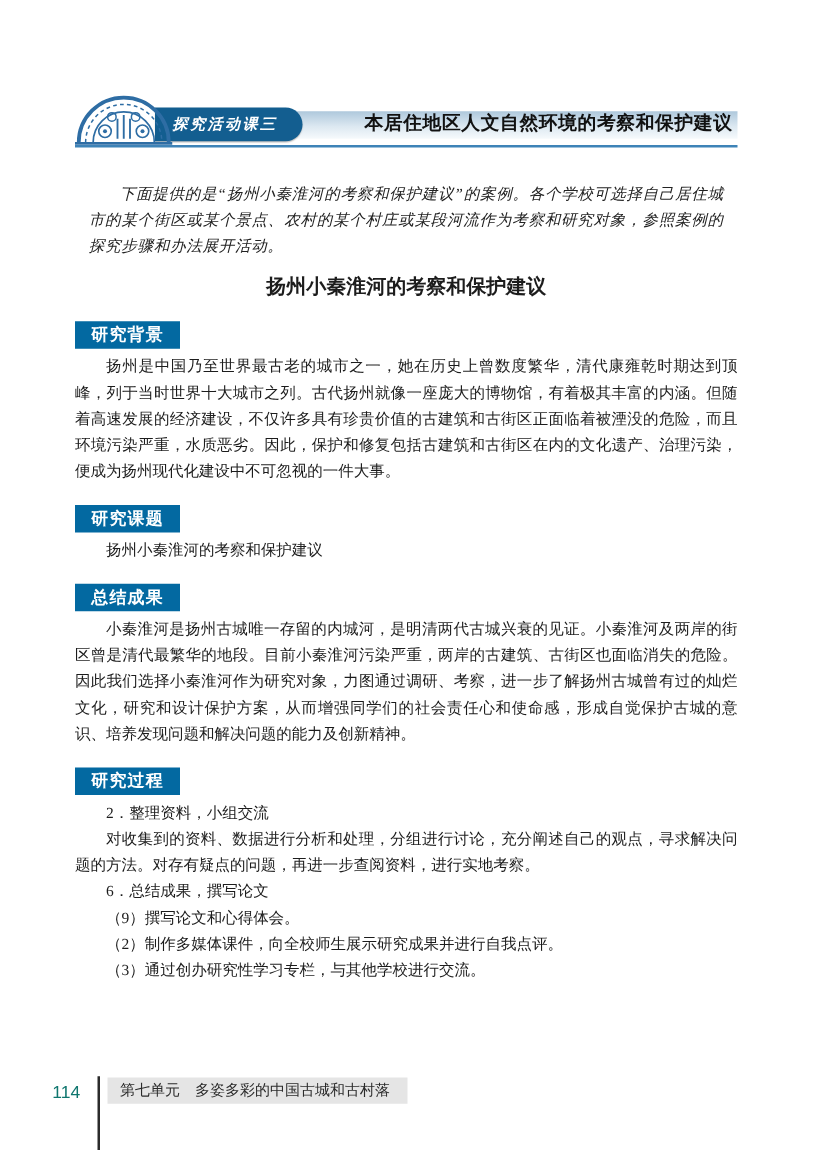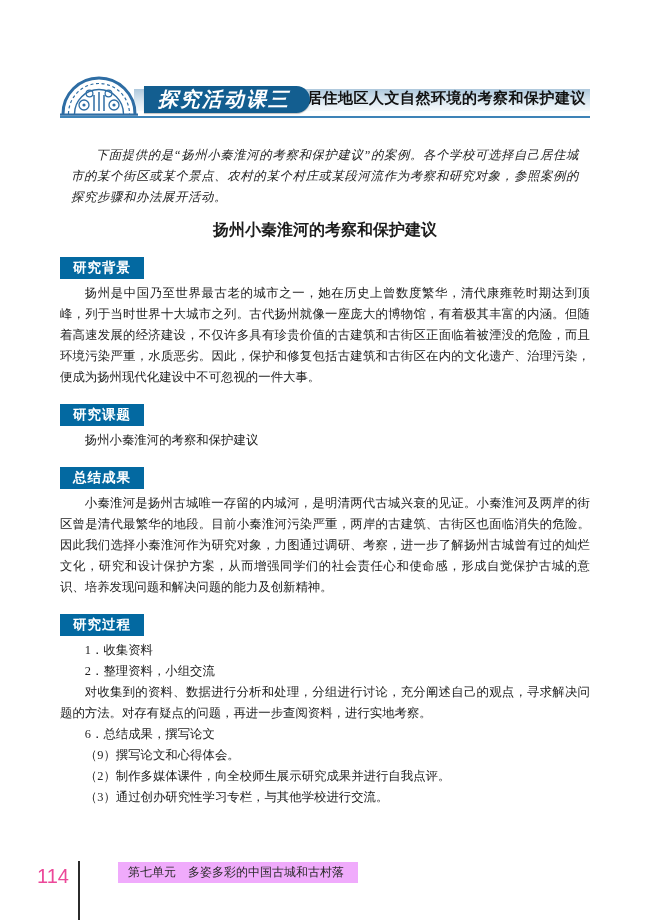--- a/index.html
+++ b/index.html
@@ -20,24 +20,24 @@
     background:linear-gradient(180deg,#aec8dc 0%,#dce8f1 55%,#f6fafc 100%);
     z-index:1;
     display:flex; align-items:flex-start; justify-content:flex-end;
   }
   .hdr-title {
     font-family:"Liberation Serif","DejaVu Serif",serif;
     font-weight:bold; font-size:15px; color:#111; padding-right:4px;
     letter-spacing:0.5px; white-space:nowrap;
   }
   .lesson-capsule {
-    position:absolute; left:144px; top:86px; height:27px; z-index:2;
+    position:absolute; left:124px; top:86px; height:27px; z-index:2;
     background:#135e90; border-radius:0 14px 14px 0;
     color:#fff; font-family:"Liberation Sans","DejaVu Sans",sans-serif;
-    font-style:italic; font-weight:bold; font-size:20px;
+    font-style:italic; font-weight:bold; font-size:12px;
     line-height:27px; padding:0 20px 0 14px; letter-spacing:2px;
     box-shadow:0 1px 1px rgba(0,0,0,0.25);
   }
   .hdr-rule { position:absolute; left:60px; top:116px; width:530px; height:2px; background:#3e83b7; }
 
   
   .content {
     position:absolute; left:60px; top:134px; width:530px;
     font-size:12.4px; line-height:21px; text-align:justify;
   }
@@ -56,28 +56,28 @@
     padding:2px 13px; margin:16px 0 4px 0; letter-spacing:1px;
   }
   .badge.first { margin-top:8px; }
   .sec-body { margin:0; text-indent:2em; }
   .proc-line { margin:0; text-indent:2em; }
 
   
   .page-num {
     position:absolute; left:34px; top:865px; width:38px; text-align:center;
     font-family:"Liberation Sans","DejaVu Sans",sans-serif;
-    font-size:20px; color:#ec4899;
+    font-size:14px; color:#0f766e;
   }
   .footer-divider { position:absolute; left:78px; top:861px; width:2px; height:59px; background:#2b2b2b; }
   .unit-label {
     position:absolute; left:86px; top:862px;
-    background:#f0abfc; color:#2b2b2b;
+    background:#e5e5e5; color:#2b2b2b;
     font-family:"Liberation Sans","DejaVu Sans",sans-serif;
-    font-size:12px; line-height:15px; padding:3px 14px 3px 10px; white-space:nowrap;margin-left:32px;
+    font-size:12px; line-height:15px; padding:3px 14px 3px 10px; white-space:nowrap;
   }
 </style>
 </head>
 <body>
 
 <div class="page">
 
   <div class="deco-icon">
     <svg viewBox="0 0 78 54" width="78" height="54">
       <g fill="none" stroke="#2e6da4">
@@ -113,21 +113,20 @@
     <div class="badge first">研究背景</div>
     <p class="sec-body">扬州是中国乃至世界最古老的城市之一，她在历史上曾数度繁华，清代康雍乾时期达到顶峰，列于当时世界十大城市之列。古代扬州就像一座庞大的博物馆，有着极其丰富的内涵。但随着高速发展的经济建设，不仅许多具有珍贵价值的古建筑和古街区正面临着被湮没的危险，而且环境污染严重，水质恶劣。因此，保护和修复包括古建筑和古街区在内的文化遗产、治理污染，便成为扬州现代化建设中不可忽视的一件大事。</p>
 
     <div class="badge">研究课题</div>
     <p class="sec-body">扬州小秦淮河的考察和保护建议</p>
 
     <div class="badge">总结成果</div>
     <p class="sec-body">小秦淮河是扬州古城唯一存留的内城河，是明清两代古城兴衰的见证。小秦淮河及两岸的街区曾是清代最繁华的地段。目前小秦淮河污染严重，两岸的古建筑、古街区也面临消失的危险。因此我们选择小秦淮河作为研究对象，力图通过调研、考察，进一步了解扬州古城曾有过的灿烂文化，研究和设计保护方案，从而增强同学们的社会责任心和使命感，形成自觉保护古城的意识、培养发现问题和解决问题的能力及创新精神。</p>
 
     <div class="badge">研究过程</div>
-    <p class="proc-line">1．收集资料</p>
     <p class="proc-line">2．整理资料，小组交流</p>
     <p class="proc-line">对收集到的资料、数据进行分析和处理，分组进行讨论，充分阐述自己的观点，寻求解决问题的方法。对存有疑点的问题，再进一步查阅资料，进行实地考察。</p>
     <p class="proc-line">6．总结成果，撰写论文</p>
     <p class="proc-line">（9）撰写论文和心得体会。</p>
     <p class="proc-line">（2）制作多媒体课件，向全校师生展示研究成果并进行自我点评。</p>
     <p class="proc-line">（3）通过创办研究性学习专栏，与其他学校进行交流。</p>
 
   </div>
 
   <div class="page-num">114</div>

